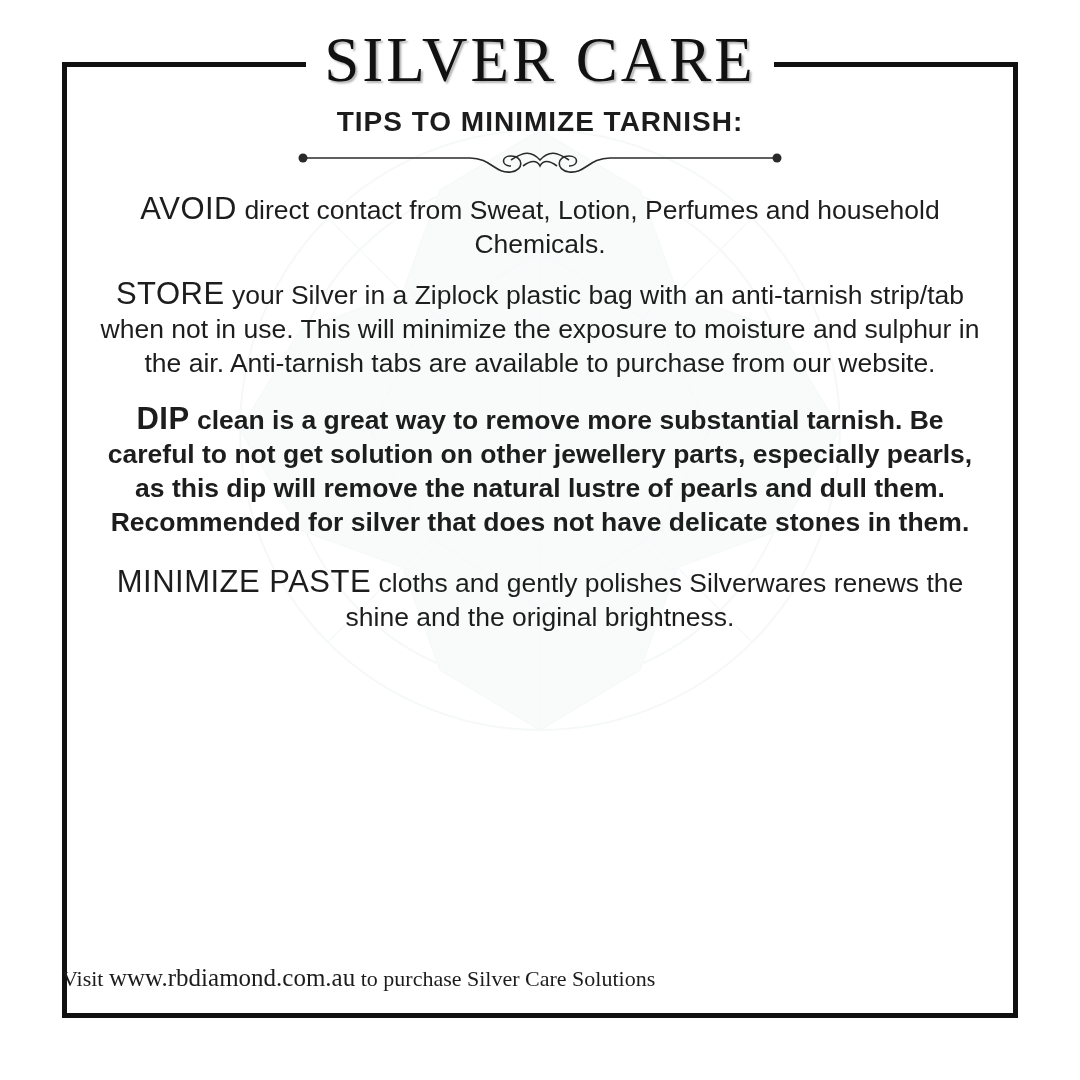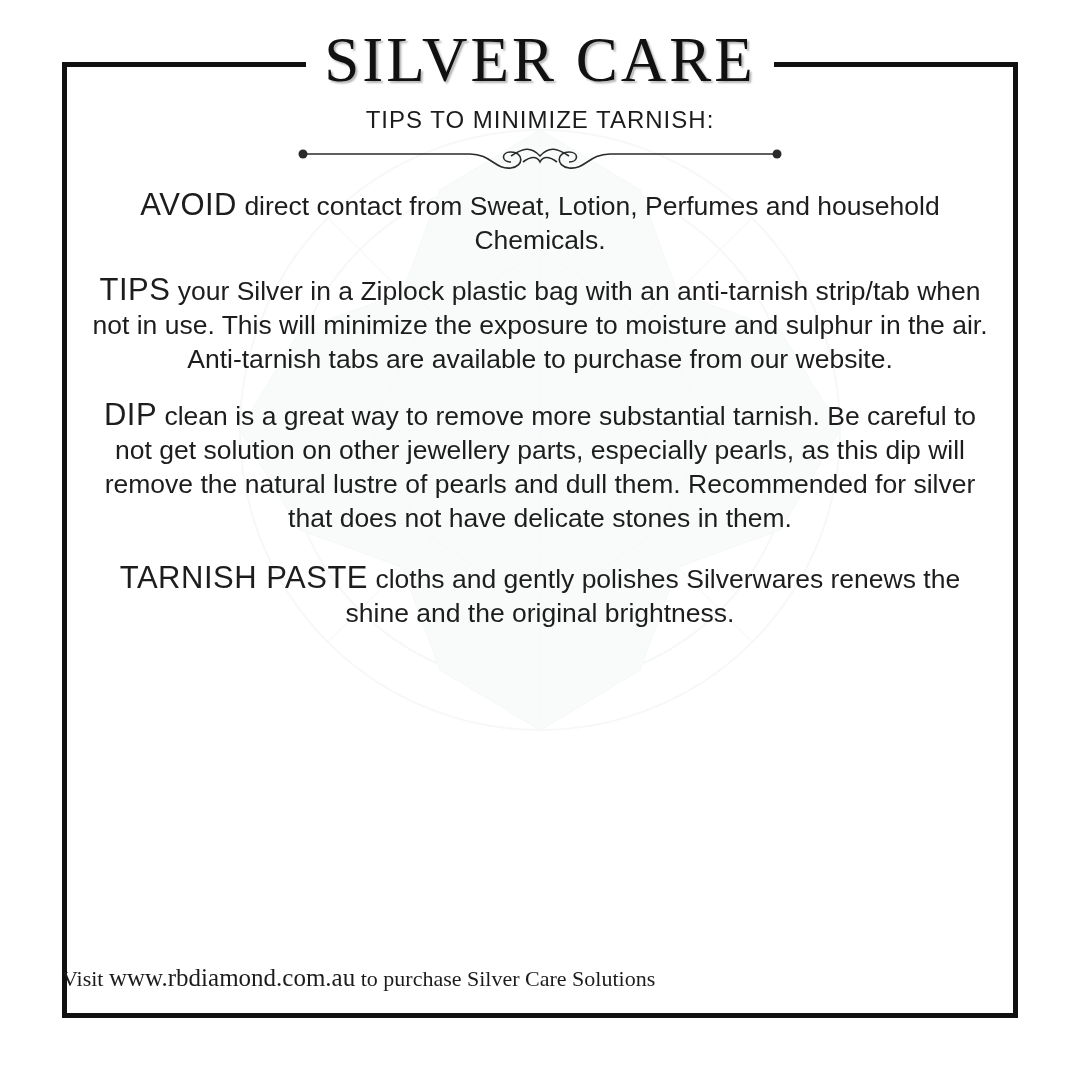--- a/index.html
+++ b/index.html
@@ -72,25 +72,25 @@
     line-height: 64px;
     background: #ffffff;
     padding: 0 18px;
     color: #111111;
     text-shadow: 2px 2px 2px rgba(120,120,120,0.55);
     white-space: nowrap;
   }
 
   .subtitle {
     text-align: center;
-    font-size: 24px;
+    font-size: 28px;
     letter-spacing: 1px;
     color: #1c1c1c;
     margin-top: 14px;
-    font-weight: 400;
+    font-weight: 700;
   }
 
   
   .divider {
     margin: 10px auto 6px auto;
     width: 490px;
     height: 34px;
     position: relative;
   }
 
@@ -107,21 +107,21 @@
     padding: 0 6px;
   }
   .tip .kw {
     font-size: 31px;
     letter-spacing: 0.5px;
   }
   .tip-avoid { margin-bottom: 16px; }
   .tip-place { margin-bottom: 22px; }
   .tip-store { margin-bottom: 22px; }
   .tip-rub   { margin-bottom: 20px; }
-  .tip-dip   { margin-bottom: 26px; }
+  .tip-dip   { margin-bottom: 26px; font-weight: bold; }
   .tip-foam  { margin-bottom: 10px; }
 
   
   .footer {
     position: absolute;
     left: 0;
     right: 0;
     bottom: 26px;
     text-align: left;
     font-family: "Liberation Serif", serif;
@@ -190,30 +190,30 @@
     </div>
 
     <div class="tips">
 
       <p class="tip tip-avoid">
         <span class="kw">AVOID</span><span> direct contact from Sweat, Lotion, Perfumes and household Chemicals.</span>
       </p>
 
 
       <p class="tip tip-store">
-        <span class="kw">TIPS</span><span>  your Silver in a Ziplock plastic bag with an anti-tarnish strip/tab when not in use. This will minimize the exposure to moisture and sulphur in the air. Anti-tarnish tabs are available to purchase from our website.</span>
+        <span class="kw">STORE</span><span>  your Silver in a Ziplock plastic bag with an anti-tarnish strip/tab when not in use. This will minimize the exposure to moisture and sulphur in the air. Anti-tarnish tabs are available to purchase from our website.</span>
       </p>
 
 
       <p class="tip tip-dip">
         <span class="kw">DIP</span><span> clean is a great way to remove more substantial tarnish. Be careful to not get solution on other jewellery parts, especially pearls, as this dip will remove the natural lustre of pearls and dull them. Recommended for silver that does not have delicate stones in them.</span>
       </p>
 
       <p class="tip tip-foam">
-        <span class="kw">TARNISH PASTE</span><span> cloths and gently polishes Silverwares renews the shine and the original brightness.</span>
+        <span class="kw">MINIMIZE PASTE</span><span> cloths and gently polishes Silverwares renews the shine and the original brightness.</span>
       </p>
 
     </div>
 
     <div class="footer">
       <span>Visit </span><span class="site">www.rbdiamond.com.au</span><span> to purchase Silver Care Solutions</span>
     </div>
 
   </div>
 </div>

